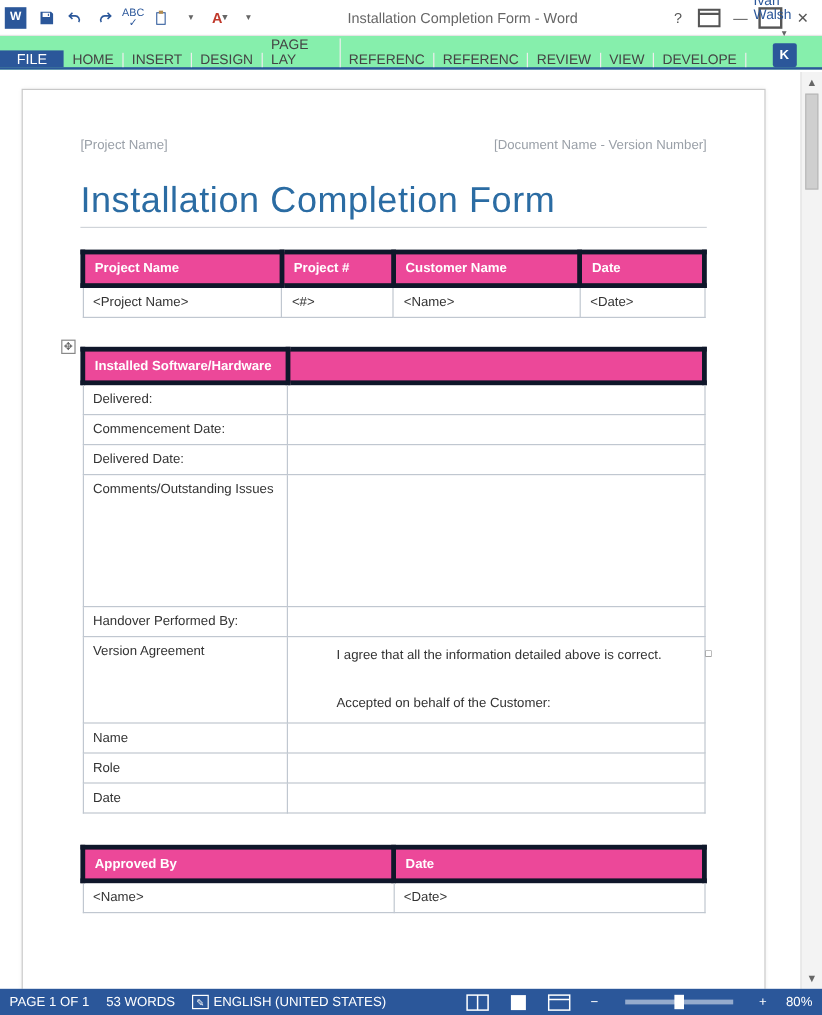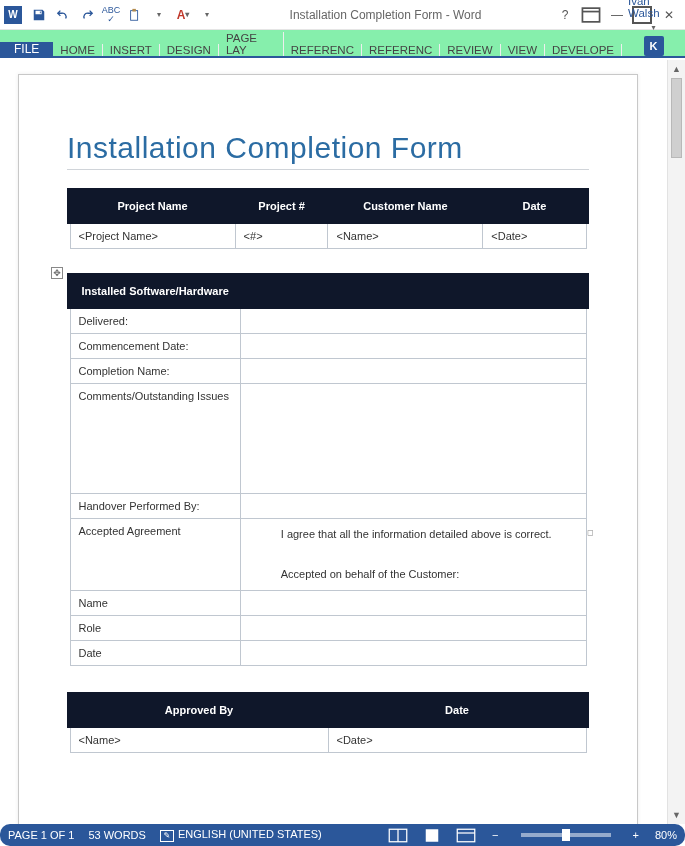--- a/index.html
+++ b/index.html
@@ -24,39 +24,39 @@
 
   
   .workspace { position: absolute; top: 60px; bottom: 22px; left: 0; right: 0; background: #fff; display: flex; }
   .doc-scroll { flex: 1; overflow: hidden; position: relative; padding: 14px 4px 0 18px; }
   .page { width: 620px; height: 770px; background: #fff; border: 1px solid #c8c8c8; box-shadow: 0 0 4px rgba(0,0,0,0.08); padding: 40px 48px 30px 48px; position: relative; }
 
   .doc-header-row { display: flex; justify-content: space-between; color: #9aa0a8; font-size: 11px; margin-bottom: 24px; }
   .doc-title { color: #2b6ca3; font-size: 30px; font-weight: 300; font-family: "Segoe UI Light","Segoe UI",sans-serif; border-bottom: 1px solid #d0d4d9; padding-bottom: 4px; margin-bottom: 18px; letter-spacing: 0.5px; margin-top: 16px; }
 
   table.form-table { width: 100%; border-collapse: collapse; font-size: 11px; }
-  table.form-table th { background: #0f172a; color: #fff; text-align: center; font-weight: 600; padding: 6px 8px; border: 6px solid #0f172a; }
+  table.form-table th { background: #ec4899; color: #fff; text-align: left; font-weight: 600; padding: 6px 8px; border: 4px solid #0f172a; }
   table.form-table td { border: 1px solid #c0c7d0; padding: 6px 8px; color: #333; vertical-align: top; }
   .t1 th:nth-child(1){width:32%}.t1 th:nth-child(2){width:18%}.t1 th:nth-child(3){width:30%}.t1 th:nth-child(4){width:20%}
   .t2-wrap { position: relative; margin-top: 24px; }
   .t2-handle { position: absolute; left: -16px; top: -6px; width: 12px; height: 12px; border: 1px solid #888; display:flex; align-items:center; justify-content:center; font-size:9px; color:#666; background:#fff; }
   .t2 th:nth-child(1){width:33%} .t2 th:nth-child(2){width:67%}
   .t2 td.tall { height: 110px; }
   .t2 td.agree { line-height: 1.8; }
   .t3 { margin-top: 26px; }
   .t3 th { width: 50%; }
   .resize-handle { position:absolute; right:-6px; bottom:130px; width:8px; height:8px; font-size:8px; color:#888; }
 
   
   .vscroll { width: 18px; background: #f3f3f3; border-left: 1px solid #e2e2e2; position: relative; }
   .vscroll .arrow { height: 18px; display:flex; align-items:center; justify-content:center; color:#666; font-size:9px; cursor:pointer; }
   .vscroll .thumb { position:absolute; top:18px; left:3px; right:3px; height:80px; background:#cfcfcf; border:1px solid #b8b8b8; }
 
   
-  .statusbar { position: absolute; bottom: 0; left: 0; right: 0; height: 22px; background: #2b579a; color: #fff; display: flex; align-items: center; font-size: 11px; padding: 0 8px; gap: 14px; border-radius: 10px; }
+  .statusbar { position: absolute; bottom: 0; left: 0; right: 0; height: 22px; background: #2b579a; color: #fff; display: flex; align-items: center; font-size: 11px; padding: 0 8px; gap: 14px; }
   .statusbar .sep { flex:1; }
   .statusbar .view-btn { width: 20px; height: 16px; display:flex; align-items:center; justify-content:center; cursor:pointer; }
   .statusbar .zoom-slider { width: 90px; height: 4px; background: rgba(255,255,255,0.5); position: relative; margin: 0 6px; }
   .statusbar .zoom-slider .knob { position:absolute; left:50%; top:-4px; width:8px; height:12px; background:#fff; transform:translateX(-50%); }
   .statusbar .zoom-btn { cursor:pointer; padding: 0 2px; }
   .statusbar .lang-icon { width:14px; height:12px; border:1px solid #fff; display:inline-flex; align-items:center; justify-content:center; font-size:8px; margin-right:4px; }
 </style>
 </head>
 <body>
 
@@ -125,20 +125,24 @@
   <div class="user">
     <span>Ivan Walsh</span>
     <span style="font-size:8px;color:#666">▾</span>
     <span class="user-badge">K</span>
   </div>
 </div>
 
 <div class="workspace">
   <div class="doc-scroll">
     <div class="page">
+      <div class="doc-header-row">
+        <span>[Project Name]</span>
+        <span>[Document Name - Version Number]</span>
+      </div>
       <div class="doc-title">Installation Completion Form</div>
 
       <table class="form-table t1">
         <tbody>
             <tr>
           <th>Project Name</th>
           <th>Project #</th>
           <th>Customer Name</th>
           <th>Date</th>
         </tr>
@@ -163,33 +167,33 @@
             <tbody id="t2-body">
               <tr>
                 <td>Delivered:</td>
                 <td style="white-space: pre-line;"></td>
               </tr>
               <tr>
                 <td>Commencement Date:</td>
                 <td style="white-space: pre-line;"></td>
               </tr>
               <tr>
-                <td>Completion Name:</td>
+                <td>Delivered Date:</td>
                 <td style="white-space: pre-line;"></td>
               </tr>
               <tr>
                 <td class="tall">Comments/Outstanding Issues</td>
                 <td class="tall" style="white-space: pre-line;"></td>
               </tr>
               <tr>
                 <td>Handover Performed By:</td>
                 <td style="white-space: pre-line;"></td>
               </tr>
               <tr>
-                <td>Accepted Agreement</td>
+                <td>Version Agreement</td>
                 <td class="agree" style="white-space: pre-line; padding-left: 40px;">I agree that all the information detailed above is correct.
 
 Accepted on behalf of the Customer:</td>
               </tr>
               <tr>
                 <td>Name</td>
                 <td style="white-space: pre-line;"></td>
               </tr>
               <tr>
                 <td>Role</td>

